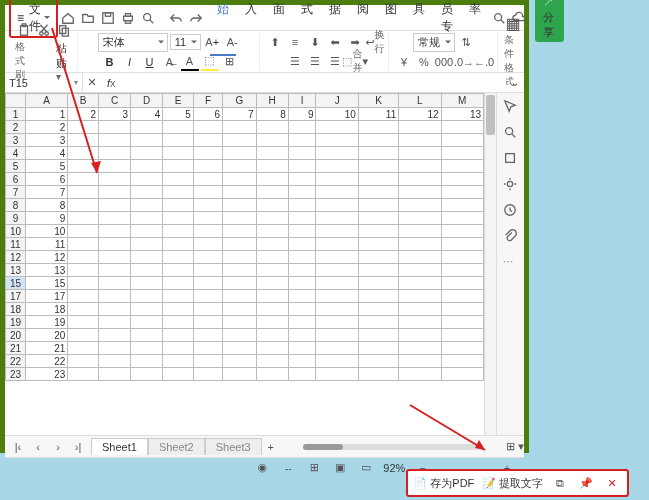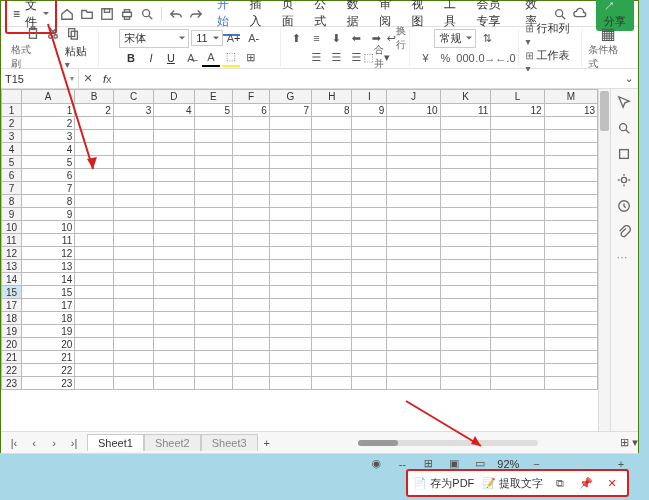--- a/index.html
+++ b/index.html
@@ -1,17 +1,17 @@
 <!DOCTYPE html>
 <html><head>
 <meta charset="utf-8">
 <style>
 *{margin:0;padding:0;box-sizing:border-box;font-family:"Microsoft YaHei",Arial,sans-serif;font-size:11px;color:#333}
 body{background:#a8d8e8;width:649px;height:500px;overflow:hidden;position:relative}
-.app{background:#fff;width:639px;height:453px;position:relative;border:1px solid #4d7c0f}
+.app{background:#fff;width:529px;height:453px;position:relative;border:5px solid #4d7c0f}
 .topbar{height:26px;display:flex;align-items:center;border-bottom:1px solid #e0e0e0;padding:0 4px}
 .file-btn{border:2px solid #d62020;border-radius:3px;padding:1px 6px;display:flex;align-items:center;gap:3px;color:#333;font-size:12px}
 .file-btn::before{content:"≡";margin-right:2px}
 .file-btn::after{content:"";border:3px solid transparent;border-top-color:#666;margin-top:3px}
 .ticon{width:16px;height:16px;margin:0 3px;display:flex;align-items:center;justify-content:center;color:#666;cursor:pointer}
 .sep{width:1px;height:14px;background:#ddd;margin:0 4px}
 .tabs{display:flex;gap:2px;margin-left:4px}
 .tab{padding:4px 7px;font-size:12px;cursor:pointer}
 .tab.active{color:#4a7ac7;border-bottom:2px solid #4a7ac7}
 .cloud{margin-left:auto;display:flex;align-items:center;gap:6px}
@@ -199,28 +199,20 @@
       </div>
       <div class="rrow">
         <span class="ibtn">¥</span>
         <span class="ibtn">%</span>
         <span class="ibtn">000</span>
         <span class="ibtn">.0→</span>
         <span class="ibtn">←.0</span>
       </div>
     </div>
     <div class="rgroup">
-      <div class="rrow">
-          <span class="rlbl">⊞ <span>行和列</span> ▾</span>
-        </div>
-      <div class="rrow">
-          <span class="rlbl">⊞ <span>工作表</span> ▾</span>
-        </div>
-    </div>
-    <div class="rgroup">
       <span class="ibtn" style="font-size:16px">▦</span>
       <span class="rlbl">条件格式</span>
     </div>
   </div>
 
   <div class="namebox">
     <span class="cellref">T15</span>
     <span class="ibtn">✕</span>
     <span class="fx"><i>f</i>x</span>
     <input style="flex: 1 1 0%; border: none; outline: none; padding: 2px;">
@@ -435,36 +427,20 @@
               <td></td>
               <td></td>
               <td></td>
               <td></td>
               <td></td>
               <td></td>
             </tr>
             <tr>
               <td class="rownum">13</td>
               <td>13</td>
-              <td></td>
-              <td></td>
-              <td></td>
-              <td></td>
-              <td></td>
-              <td></td>
-              <td></td>
-              <td></td>
-              <td></td>
-              <td></td>
-              <td></td>
-              <td></td>
-            </tr>
-            <tr>
-              <td class="rownum">14</td>
-              <td>14</td>
               <td></td>
               <td></td>
               <td></td>
               <td></td>
               <td></td>
               <td></td>
               <td></td>
               <td></td>
               <td></td>
               <td></td>

